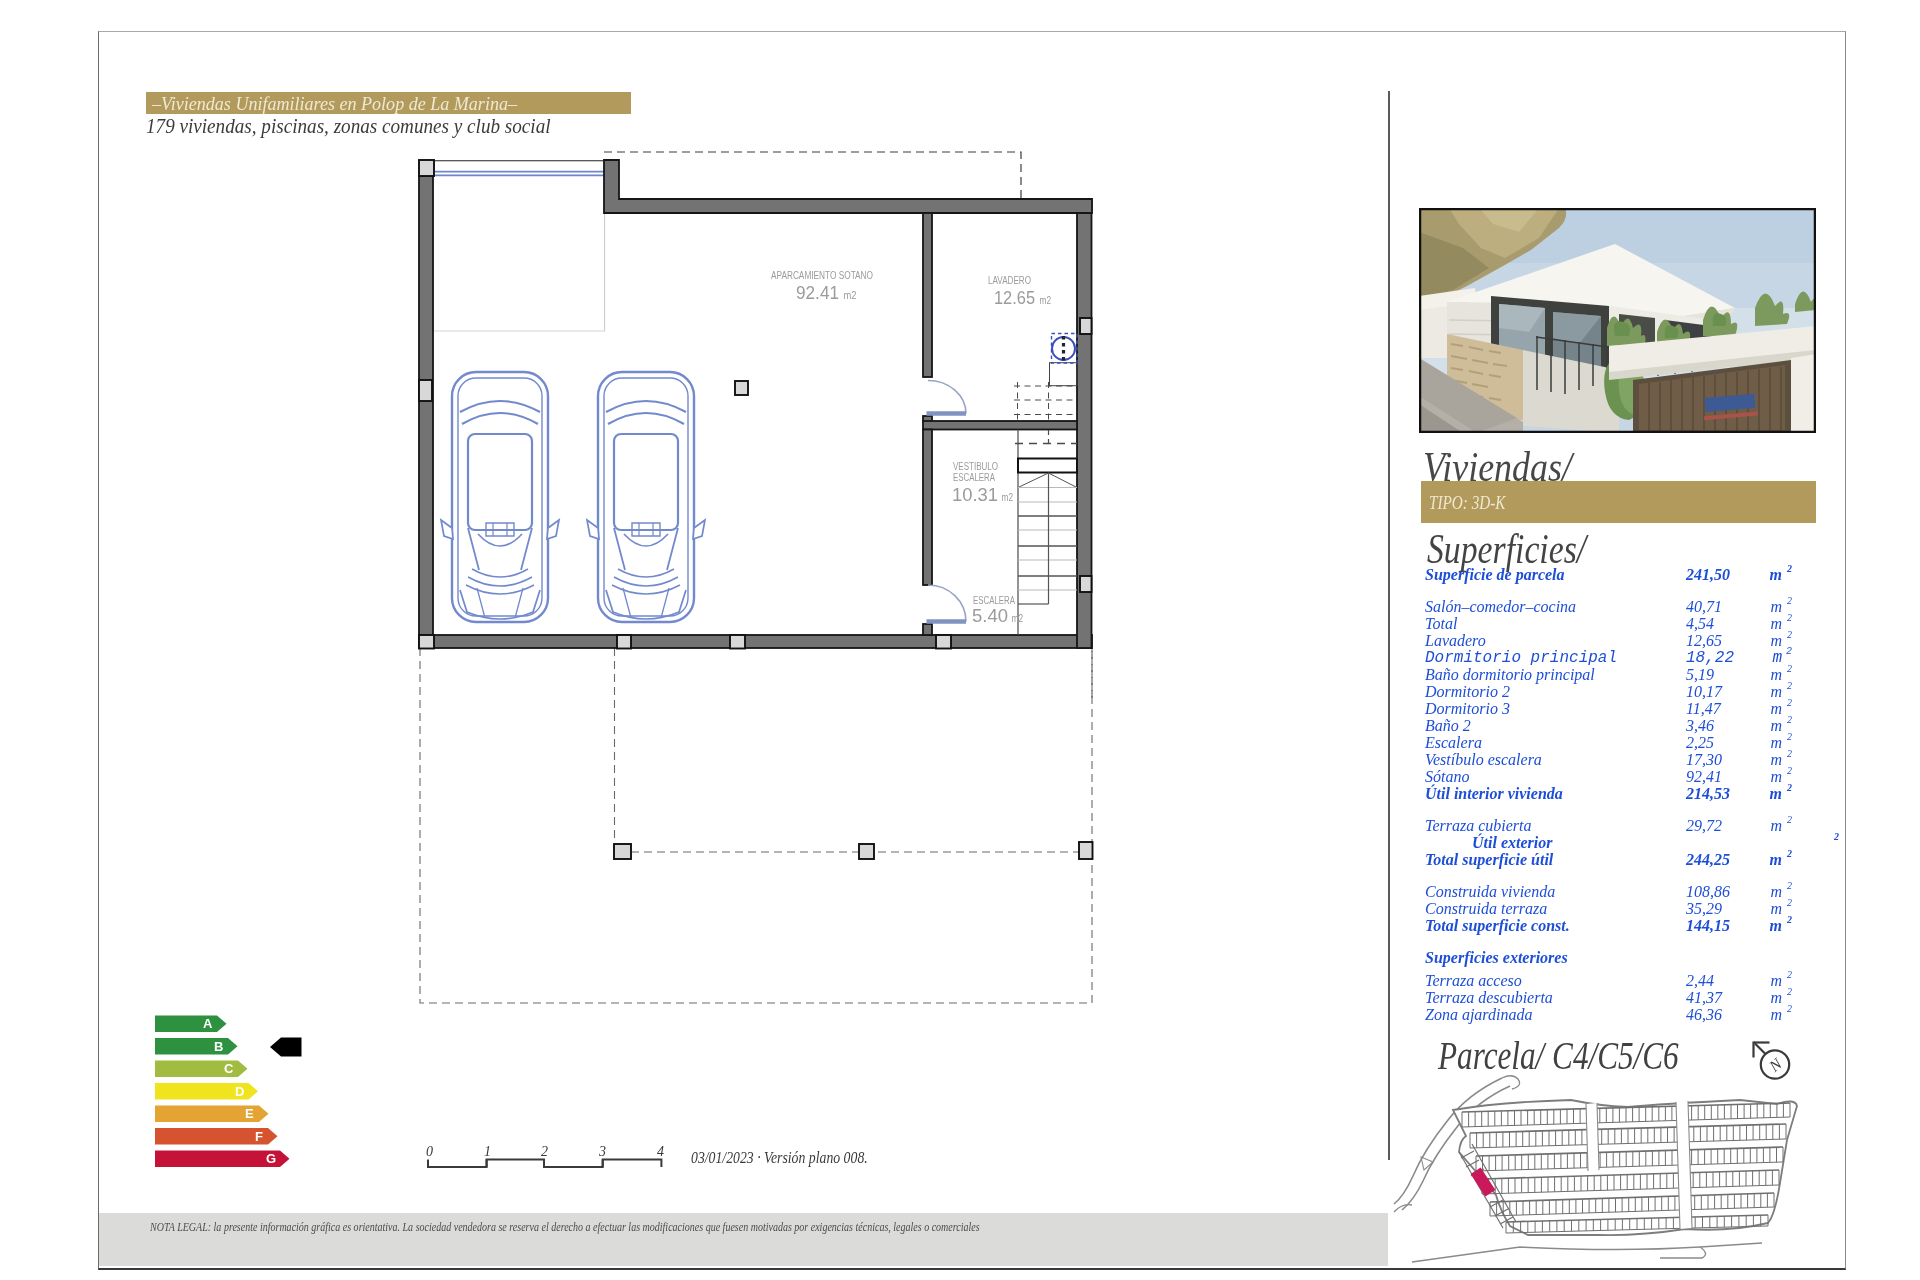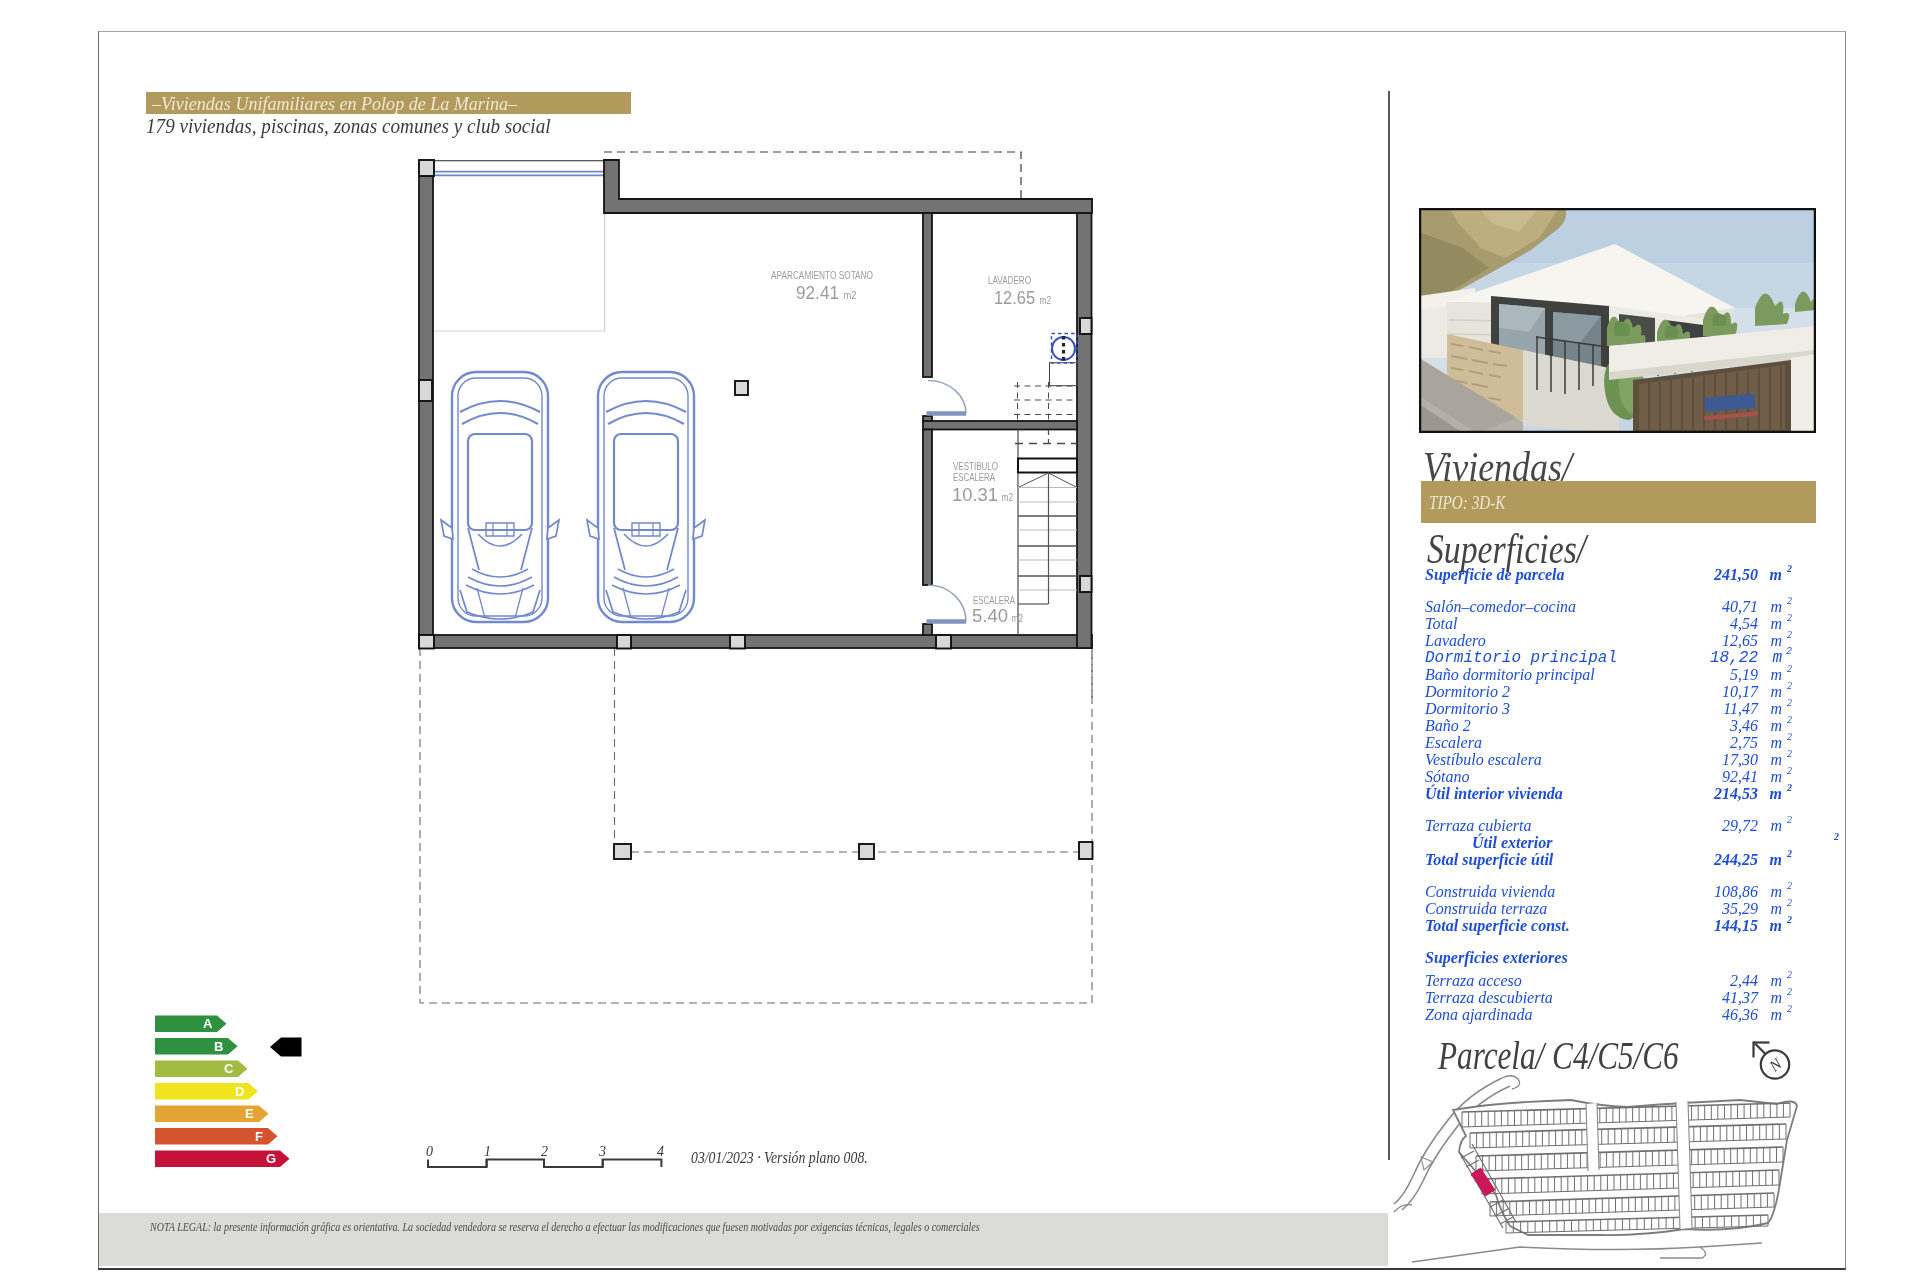--- a/index.html
+++ b/index.html
@@ -356,21 +356,21 @@
 <div class="abs" style="left:1421px;top:481px;width:395px;height:42px;background:#b29a5c;"></div>
 
 <div class="abs it" style="left:1429px;top:492px;font-size:19px;color:#efe9d2;transform:scaleX(0.8);transform-origin:left top;">TIPO: 3D-K</div>
 
 <div class="abs it" style="left:1427px;top:524px;font-size:43px;color:#434343;transform:scaleX(0.784);transform-origin:left top;">Superficies/</div>
 
 <div class="abs" style="left:1425px;top:0;width:367px;height:1100px;font-style:italic;color:#1d4ed8;font-size:16px;">
   <style>
     .row{position:absolute;left:0;width:100%;height:17px;}
     .lbl{position:absolute;left:0;}
-    .num{position:absolute;right:34px;width:80px;text-align:right;}
+    .num{position:absolute;right:26px;width:80px;text-align:left;}
     .um{position:absolute;right:10px;}
     .sup{position:absolute;right:0;top:-3px;font-size:10px;}
     .b{font-weight:bold;}
   </style>
 
   <div class="row b" style="top:566px;">
       <span class="lbl">Superficie de parcela</span>
       <span class="num">241,50</span>
       <span class="um">m</span>
       <span class="sup">2</span>
@@ -427,21 +427,21 @@
 
   <div class="row" style="top:717px;">
       <span class="lbl">Baño 2</span>
       <span class="num">3,46</span>
       <span class="um">m</span>
       <span class="sup">2</span>
     </div>
 
   <div class="row" style="top:734px;">
       <span class="lbl">Escalera</span>
-      <span class="num">2,75</span>
+      <span class="num">2,25</span>
       <span class="um">m</span>
       <span class="sup">2</span>
     </div>
 
   <div class="row" style="top:751px;">
       <span class="lbl">Vestíbulo escalera</span>
       <span class="num">17,30</span>
       <span class="um">m</span>
       <span class="sup">2</span>
     </div>

